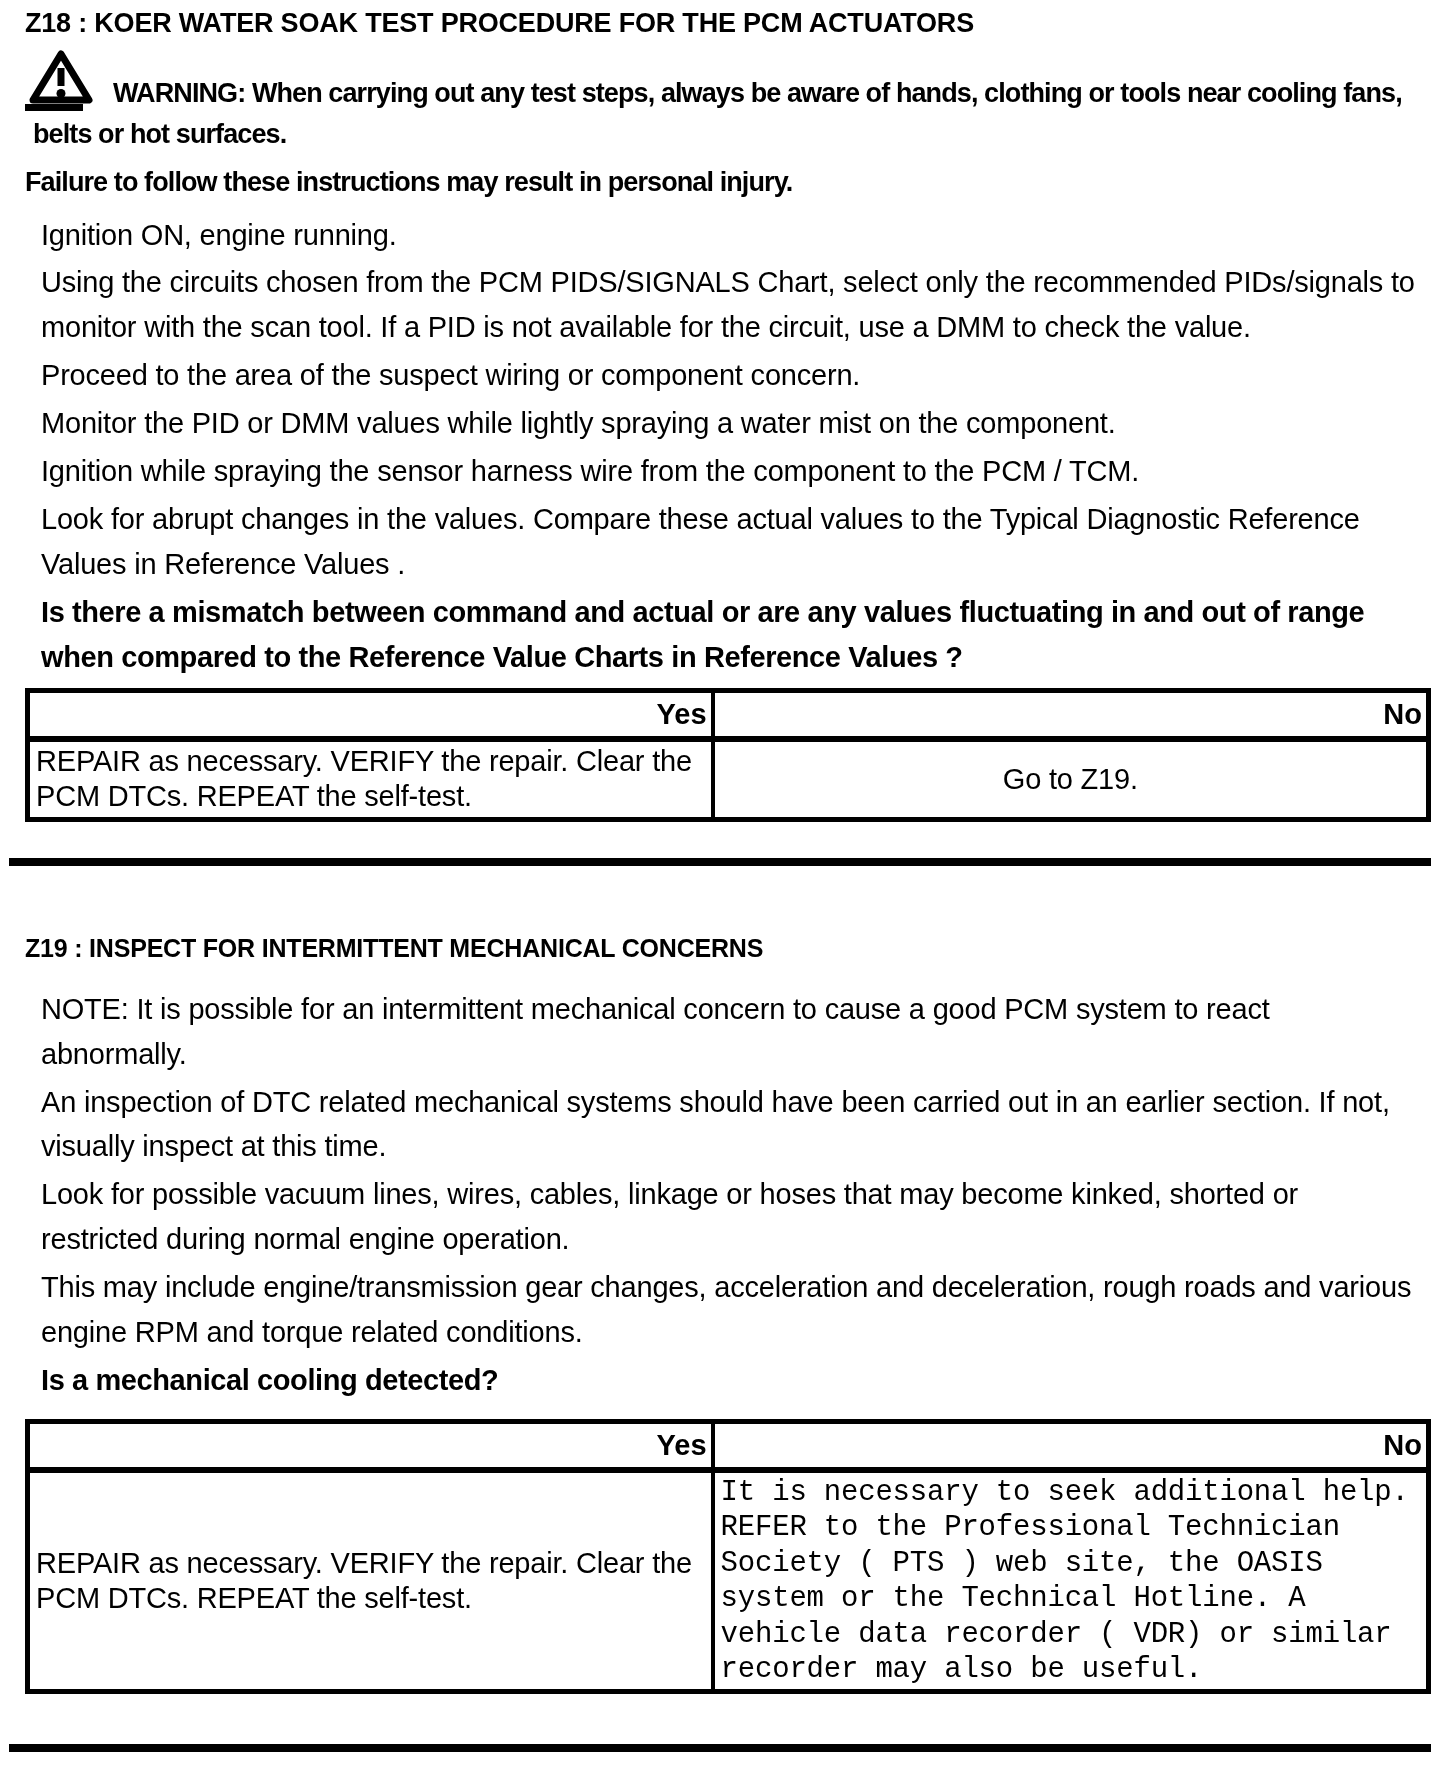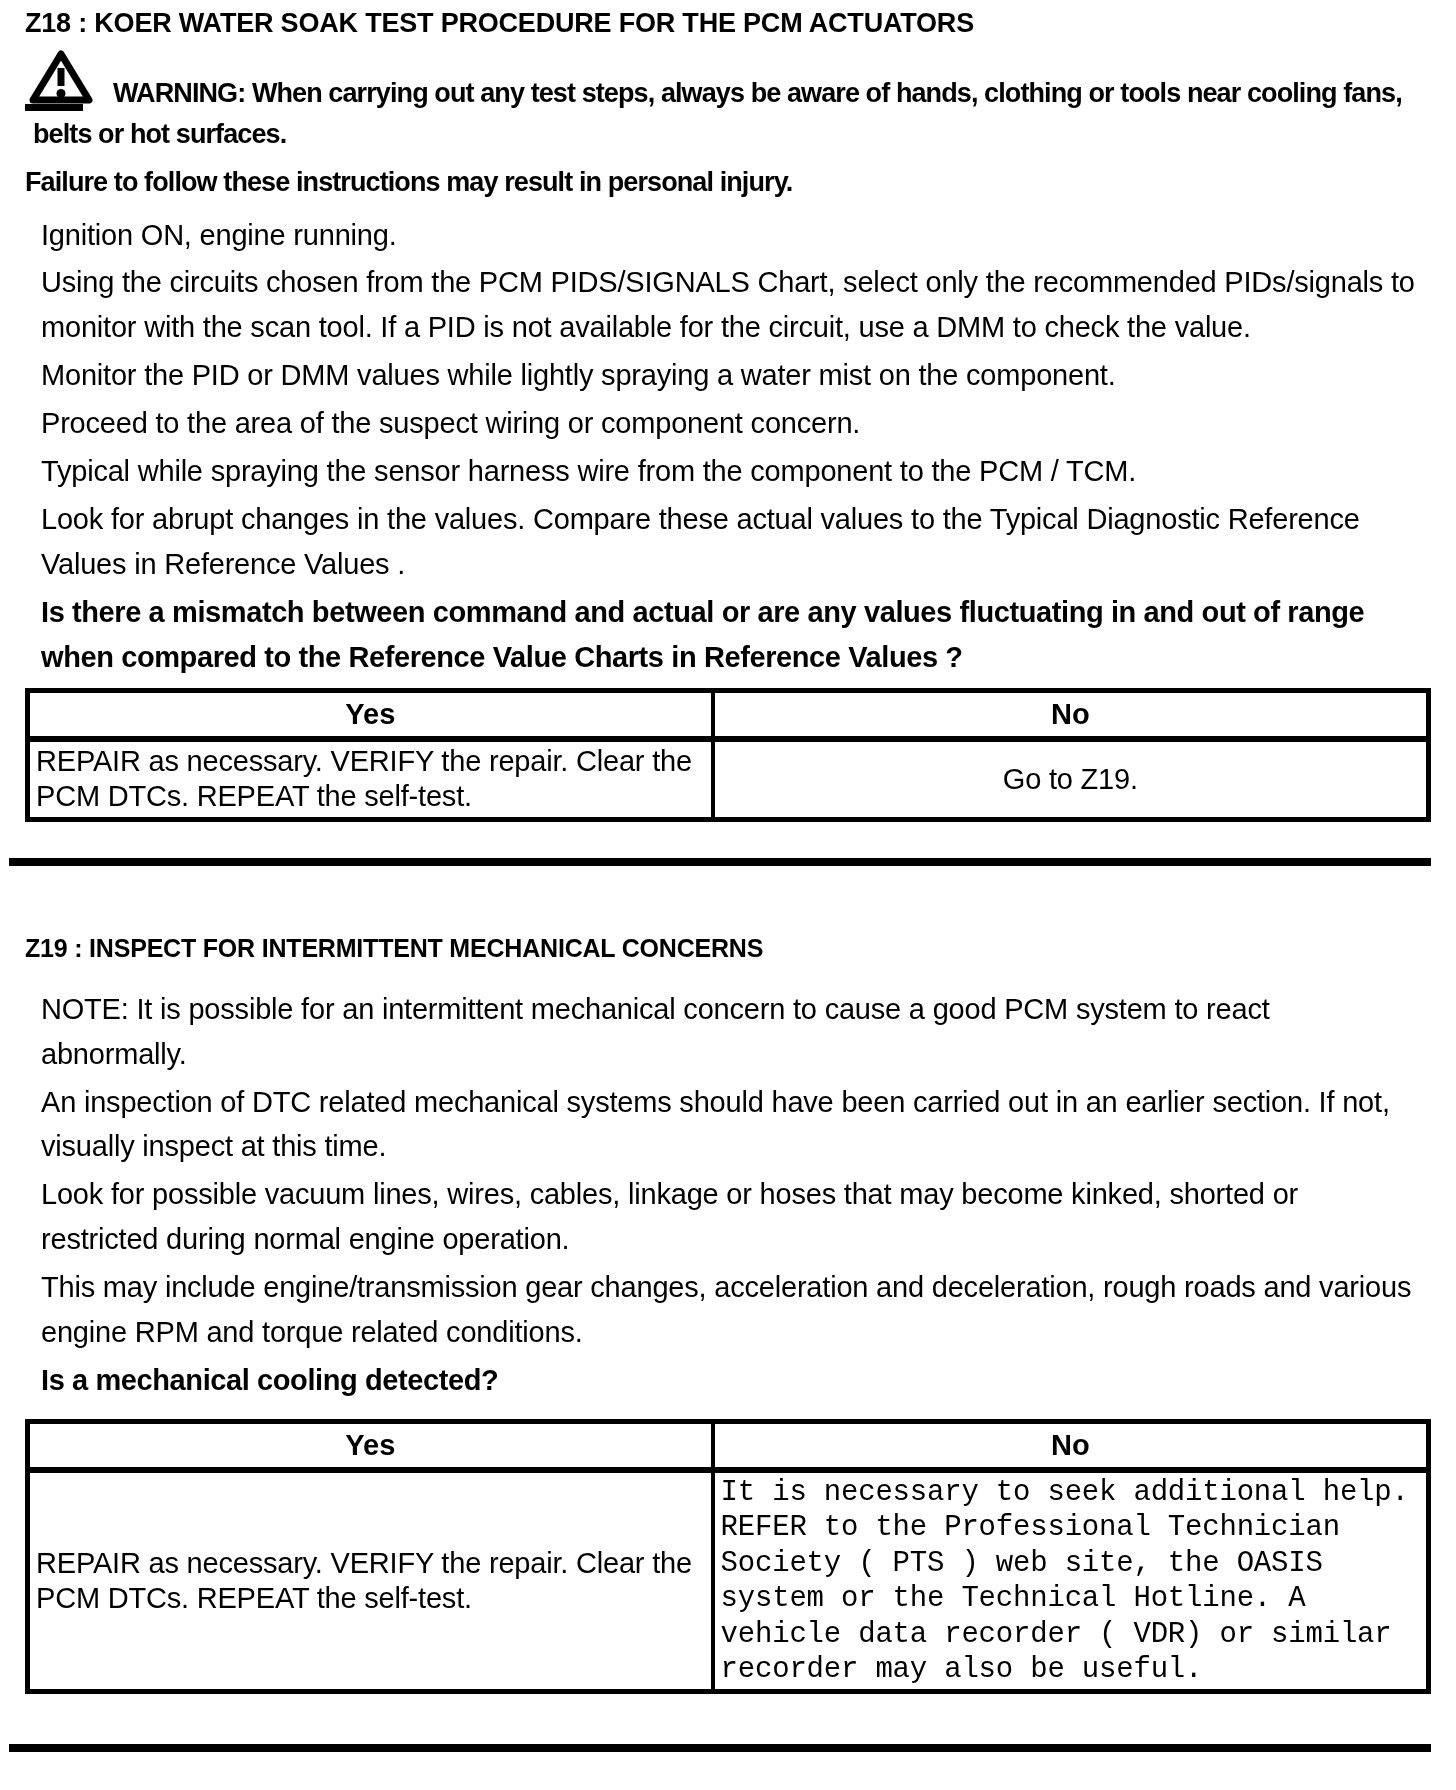--- a/index.html
+++ b/index.html
@@ -76,21 +76,21 @@
     border-collapse: collapse;
     table-layout: fixed;
     width: 1406px;
     border: 5px solid #000;
   }
   table.decision th {
     border: 4px solid #000;
     border-bottom: 6px solid #000;
     font-size: 29px;
     font-weight: bold;
-    text-align: center;
+    text-align: right;
     padding: 5px 4px;
   }
   table.decision td {
     border: 4px solid #000;
     font-size: 29px;
     line-height: 1.22;
     letter-spacing: -0.2px;
     padding: 2px 6px;
   }
   .col-yes { width: 48.9%; }
@@ -124,23 +124,23 @@
       <circle cx="36" cy="44.5" r="4.5" fill="#000"></circle>
       <rect x="0" y="55" width="58" height="7" fill="#000"></rect>
     </svg>
     <p class="warning-text">WARNING: When carrying out any test steps, always be aware of hands, clothing or tools near cooling fans, belts or hot surfaces.</p>
     <p class="warning-failure">Failure to follow these instructions may result in personal injury.</p>
   </div>
 
   <div class="body-copy">
     <p>Ignition ON, engine running.</p>
     <p>Using the circuits chosen from the PCM PIDS/SIGNALS Chart, select only the recommended PIDs/signals to monitor with the scan tool. If a PID is not available for the circuit, use a DMM to check the value.</p>
+    <p>Proceed to the area of the suspect wiring or component concern.</p>
     <p>Monitor the PID or DMM values while lightly spraying a water mist on the component.</p>
-    <p>Proceed to the area of the suspect wiring or component concern.</p>
-    <p>Typical while spraying the sensor harness wire from the component to the PCM / TCM.</p>
+    <p>Ignition while spraying the sensor harness wire from the component to the PCM / TCM.</p>
     <p>Look for abrupt changes in the values. Compare these actual values to the Typical Diagnostic Reference Values in Reference Values .</p>
     <p class="question">Is there a mismatch between command and actual or are any values fluctuating in and out of range when compared to the Reference Value Charts in Reference Values ?</p>
   </div>
 
   <table class="decision" id="z18-table">
     <colgroup>
         <col class="col-yes">
         <col class="col-no">
       </colgroup>
     <tbody>

